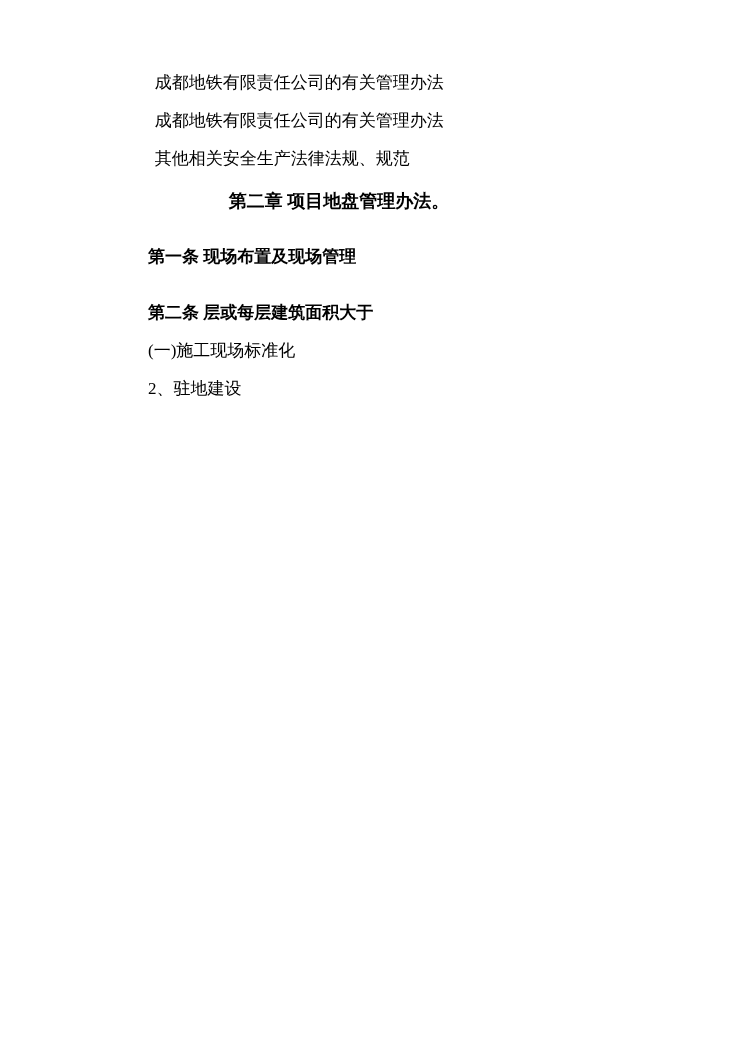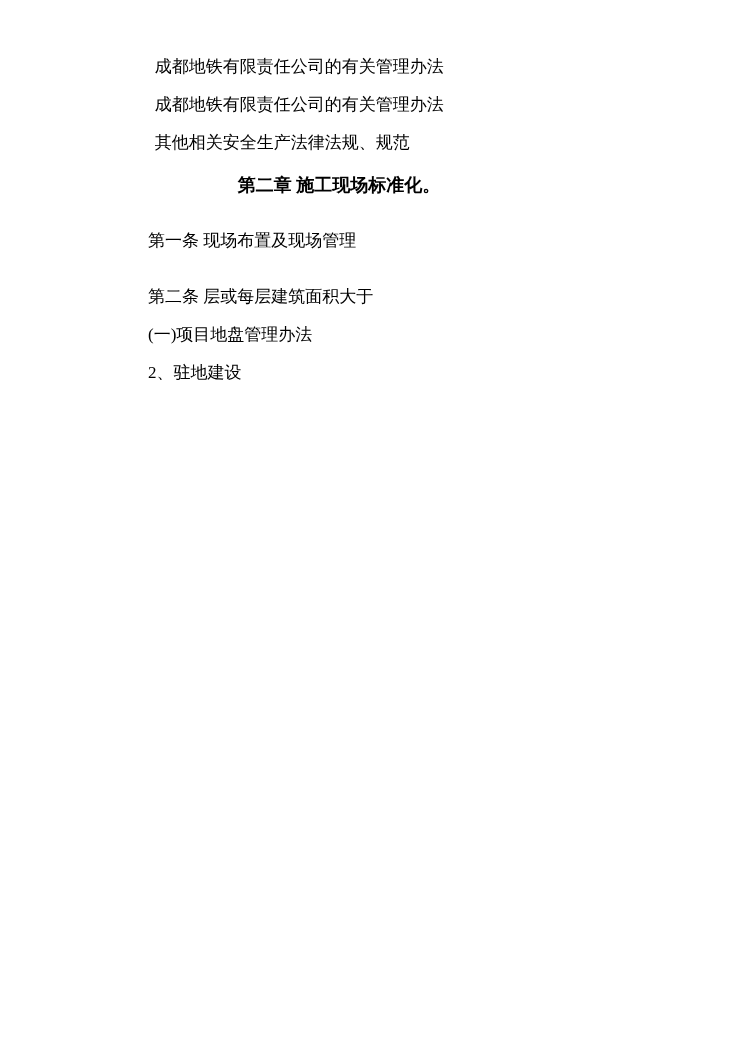--- a/index.html
+++ b/index.html
@@ -6,37 +6,37 @@
     margin: 0;
     padding: 0;
     background: #ffffff;
   }
   .page {
     position: relative;
     width: 676px;
     height: 1052px;
     background: #ffffff;
     box-sizing: border-box;
-    padding: 48px 112px 40px 114px;
+    padding: 64px 112px 40px 114px;
     font-family: "Liberation Serif", "DejaVu Serif", serif;
     color: #000000;
     font-size: 17px;
     line-height: 38px;
   }
   .intro-line {
     padding-left: 2.4em;
   }
   .chapter-title {
     text-align: center;
     font-weight: bold;
     font-size: 18px;
     margin: 4px 0 16px 0;
   }
   .section-heading {
-    font-weight: normal;
+    font-weight: bold;
     text-indent: 2em;
     margin-top: 18px;
   }
   .body-para {
     text-align: justify;
     text-indent: 2em;
     letter-spacing: 0.3px;
   }
   .sub-line {
     text-indent: 2em;
@@ -46,25 +46,25 @@
 <body>
 
 <div class="page">
 
   <div class="intro-line">成都地铁有限责任公司的有关管理办法</div>
 
   <div class="intro-line">成都地铁有限责任公司的有关管理办法</div>
 
   <div class="intro-line">其他相关安全生产法律法规、规范</div>
 
-  <div class="chapter-title">第二章 施工现场标准化。</div>
+  <div class="chapter-title">第二章 项目地盘管理办法。</div>
 
   <div class="section-heading">第一条 现场布置及现场管理</div>
 
 
   <div class="section-heading">第二条 层或每层建筑面积大于</div>
 
-  <div class="sub-line">(一)项目地盘管理办法</div>
+  <div class="sub-line">(一)施工现场标准化</div>
 
   <div class="sub-line">2、驻地建设</div>
 
 
 </div>
 
 </body></html>

